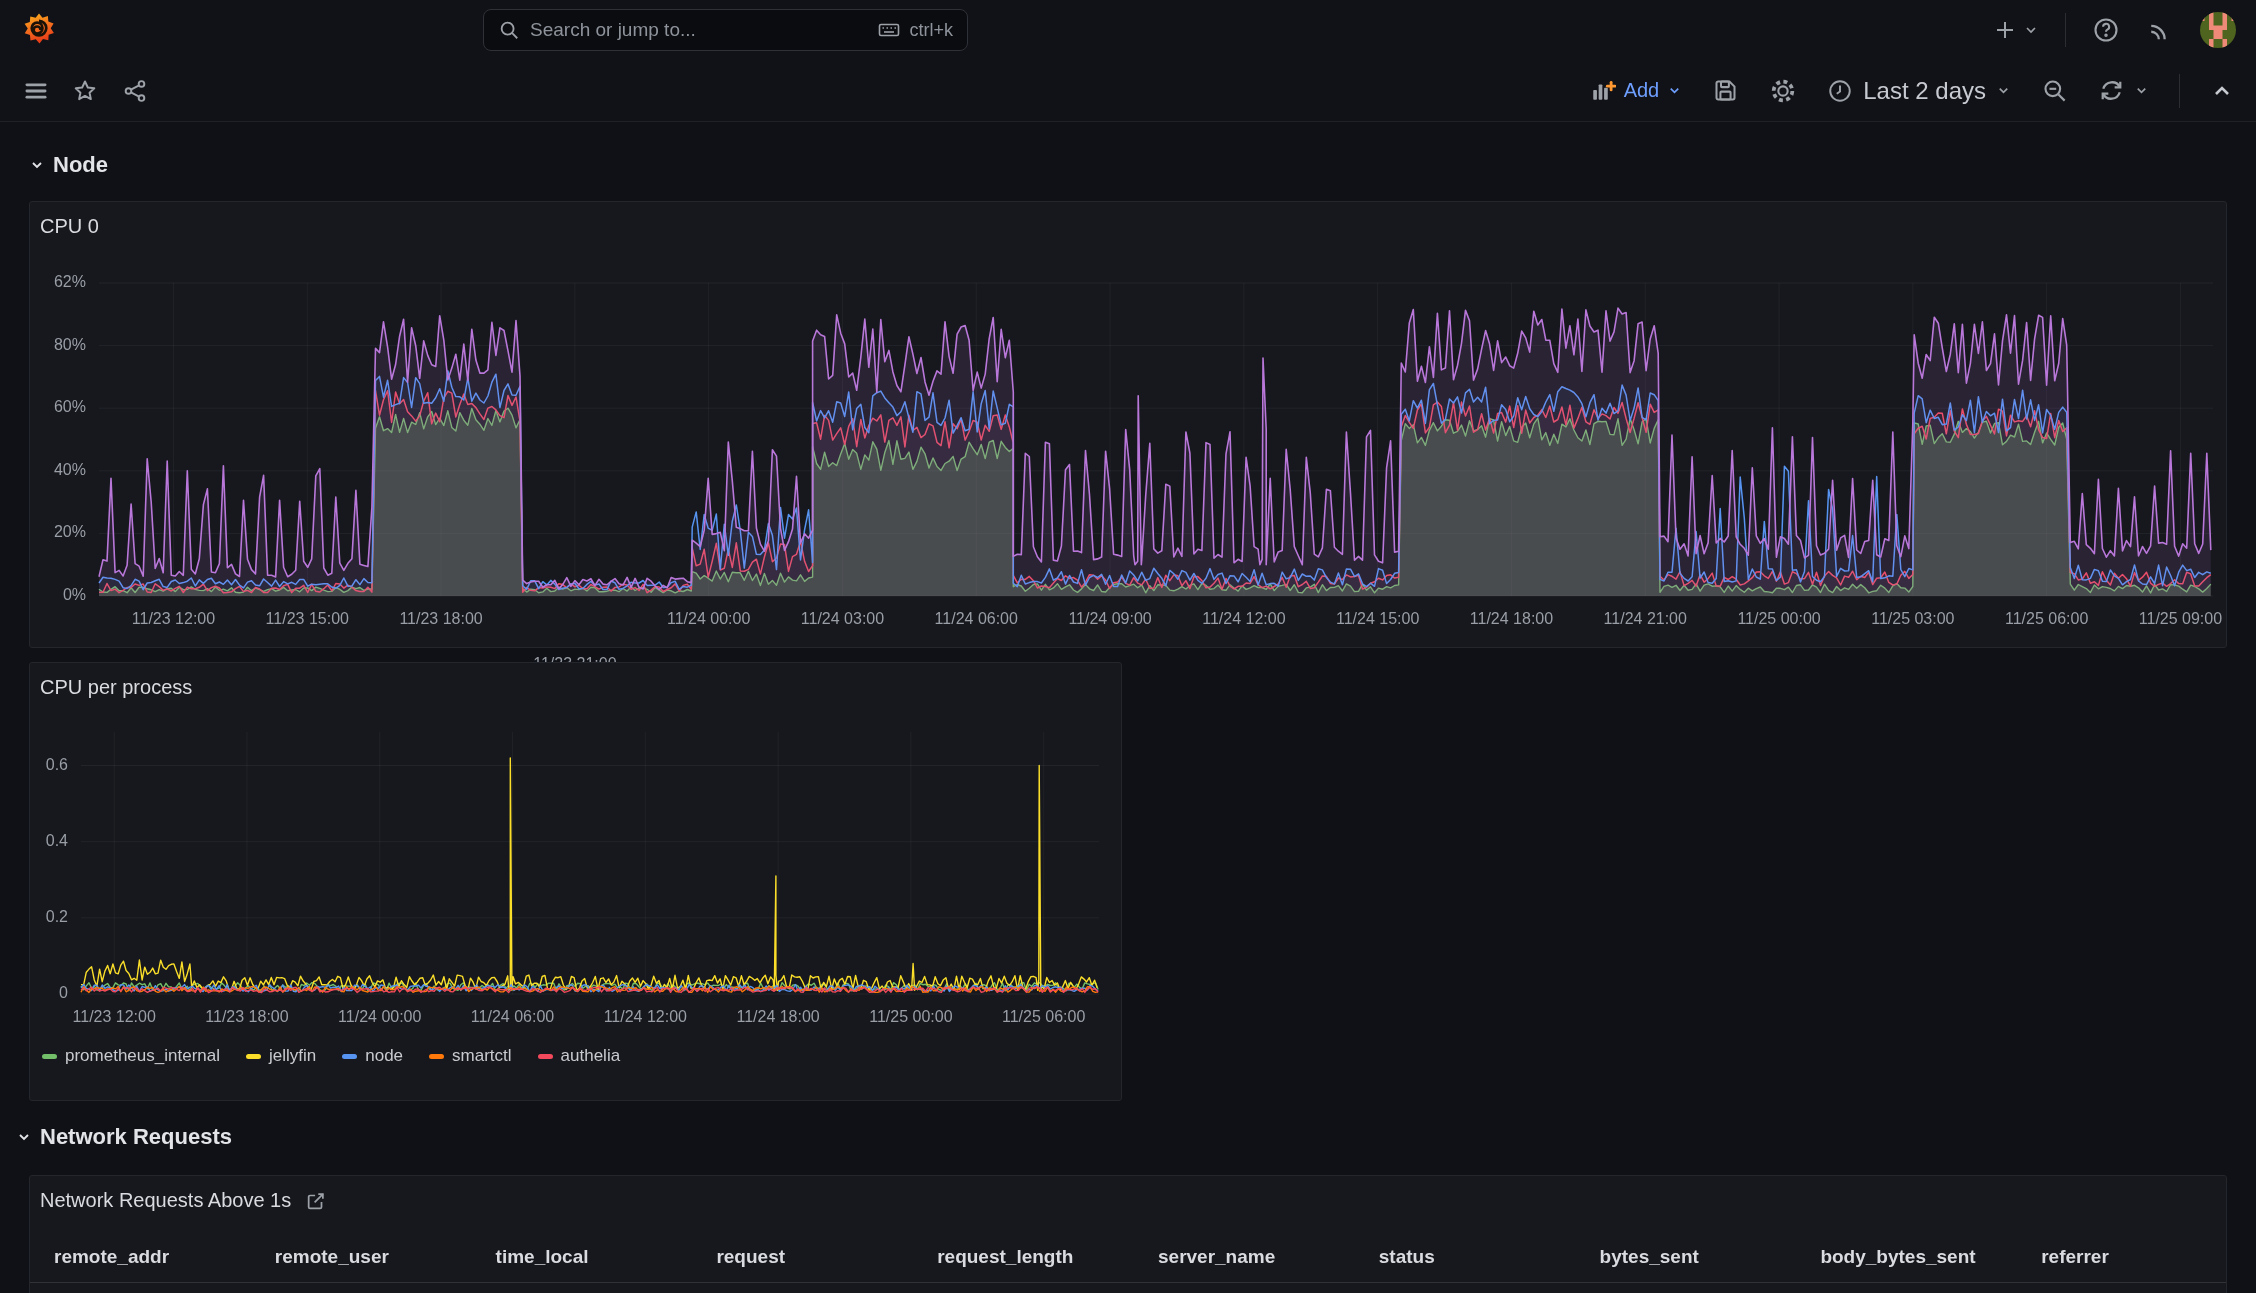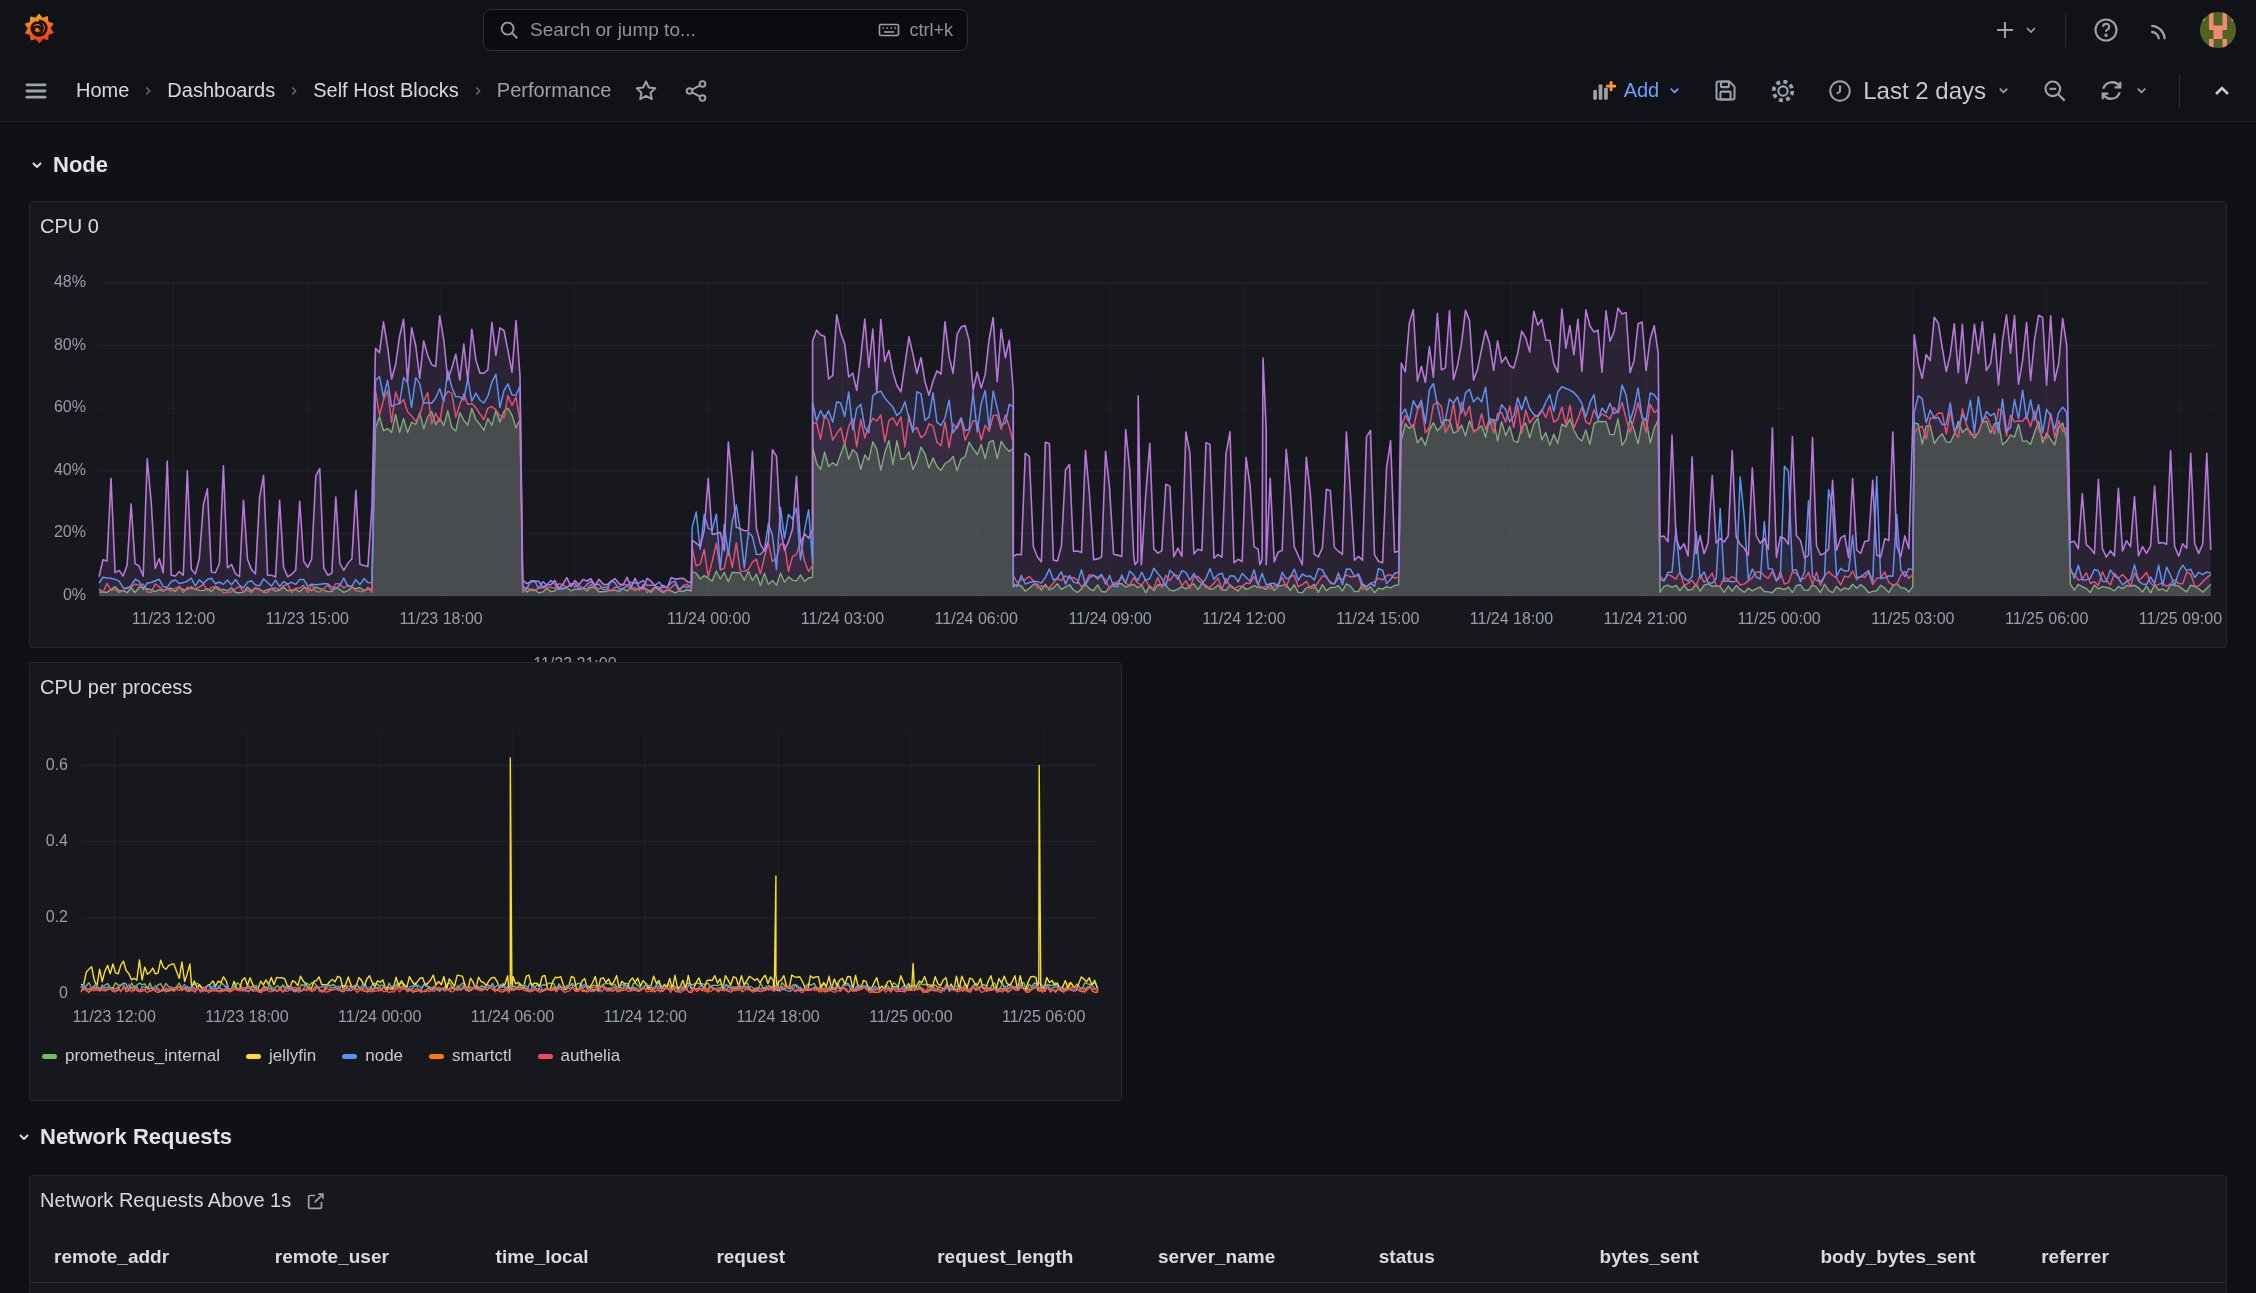--- a/index.html
+++ b/index.html
@@ -129,41 +129,20 @@
 </div>
 
 <div class="toolbar">
   <span class="icon">
     <svg width="28" height="28" viewBox="0 0 24 24" fill="currentColor">
       <rect x="3" y="5.5" width="18" height="2.4" rx="1.2"></rect>
         <rect x="3" y="10.8" width="18" height="2.4" rx="1.2"></rect>
         <rect x="3" y="16.1" width="18" height="2.4" rx="1.2"></rect>
     </svg>
   </span>
-  <div class="crumbs" id="breadcrumb">
-      <span class="crumb">Home</span>
-      <span class="crumb-sep">
-        <svg width="14" height="14" viewBox="0 0 24 24" fill="none" stroke="currentColor" stroke-width="2.4">
-          <polyline points="9,6 15,12 9,18"></polyline>
-        </svg>
-      </span>
-      <span class="crumb">Dashboards</span>
-      <span class="crumb-sep">
-        <svg width="14" height="14" viewBox="0 0 24 24" fill="none" stroke="currentColor" stroke-width="2.4">
-          <polyline points="9,6 15,12 9,18"></polyline>
-        </svg>
-      </span>
-      <span class="crumb">Self Host Blocks</span>
-      <span class="crumb-sep">
-        <svg width="14" height="14" viewBox="0 0 24 24" fill="none" stroke="currentColor" stroke-width="2.4">
-          <polyline points="9,6 15,12 9,18"></polyline>
-        </svg>
-      </span>
-      <span class="crumb current">Performance</span>
-    </div>
   <span class="icon" style="margin-left:22px;">
     <svg width="26" height="26" viewBox="0 0 24 24" fill="none" stroke="currentColor" stroke-width="1.8" stroke-linejoin="round">
       <path d="M12 3.2 l2.6 5.6 6 0.7 -4.4 4.1 1.2 5.9 -5.4 -3 -5.4 3 1.2 -5.9 -4.4 -4.1 6 -0.7 Z"></path>
     </svg>
   </span>
   <span class="icon" style="margin-left:24px;">
     <svg width="26" height="26" viewBox="0 0 24 24" fill="none" stroke="currentColor" stroke-width="1.8">
       <circle cx="18" cy="5.5" r="2.6"></circle>
         <circle cx="6" cy="12" r="2.6"></circle>
         <circle cx="18" cy="18.5" r="2.6"></circle>
@@ -291,21 +270,21 @@
         <path d="M69.0 381.0L73.0 375.3L77.0 376.1L81.0 376.2L85.1 377.4L89.1 379.1L93.1 385.7L97.1 386.5L101.1 383.6L105.1 377.3L109.1 379.1L113.2 387.7L117.2 381.0L121.2 380.5L125.2 378.8L129.2 377.3L133.2 384.6L137.2 385.4L141.3 379.5L145.3 378.0L149.3 381.5L153.3 380.6L157.3 379.2L161.3 376.0L165.3 384.0L169.3 377.9L173.4 381.4L177.4 377.5L181.4 376.2L185.4 381.8L189.4 380.0L193.4 382.3L197.4 378.1L201.5 382.8L205.5 377.5L209.5 383.1L213.5 385.9L217.5 380.1L221.5 378.7L225.5 383.1L229.6 383.8L233.6 377.0L237.6 380.5L241.6 384.1L245.6 378.1L249.6 384.5L253.6 379.6L257.7 381.9L261.7 380.3L265.7 382.4L269.7 377.5L273.7 377.4L277.7 384.2L281.7 382.2L285.8 382.7L289.8 382.2L293.8 381.8L297.8 381.8L301.8 385.0L305.8 386.3L309.8 383.4L313.8 376.0L317.9 384.2L321.9 384.0L325.9 377.7L329.9 382.6L333.9 376.6L337.9 380.5L341.9 380.8L345.5 178.5L349.5 174.4L353.5 195.2L357.6 178.3L361.6 204.4L365.6 202.6L369.6 201.2L373.6 175.6L377.6 180.5L381.6 205.5L385.7 175.7L389.7 181.6L393.7 201.2L397.7 200.4L401.7 201.2L405.7 195.8L409.7 186.7L413.8 199.3L417.8 168.8L421.8 185.3L425.8 194.6L429.8 194.8L433.8 198.0L437.8 176.1L441.8 199.2L445.9 191.1L449.9 198.0L453.9 201.0L457.9 194.0L461.9 180.2L465.9 172.2L469.9 205.5L474.0 188.5L478.0 181.9L482.0 193.1L486.0 193.3L490.0 184.2L492.7 383.8L496.7 387.4L500.7 378.8L504.7 378.8L508.7 386.6L512.8 379.7L516.8 382.9L520.8 378.4L524.8 382.1L528.8 387.5L532.8 386.3L536.8 385.4L540.9 381.9L544.9 381.3L548.9 386.7L552.9 386.5L556.9 382.4L560.9 379.4L564.9 383.1L569.0 382.0L573.0 387.5L577.0 387.6L581.0 379.0L585.0 380.8L589.0 387.3L593.0 386.4L597.1 383.8L601.1 380.3L605.1 380.9L609.1 381.0L613.1 378.5L617.1 383.4L621.1 383.2L625.2 383.1L629.2 380.0L633.2 385.5L637.2 385.3L641.2 380.6L645.2 379.3L649.2 387.4L653.2 384.4L657.3 385.2L661.3 383.2L662.2 325.1L666.2 309.9L670.2 347.5L674.2 312.6L678.2 326.2L682.2 328.3L686.3 312.1L690.3 367.3L694.3 322.2L698.3 353.3L702.3 319.2L706.3 302.9L710.3 328.7L714.3 366.1L718.4 330.3L722.4 334.4L726.4 352.3L730.4 352.6L734.4 347.9L738.4 321.5L742.4 333.2L746.5 367.6L750.5 305.4L754.5 336.2L758.5 312.5L762.5 317.1L766.5 305.9L770.5 358.0L774.6 327.6L778.6 307.8L782.6 360.6L782.6 200.3L786.6 218.9L790.6 208.6L794.6 215.9L798.6 208.7L802.7 220.2L806.7 199.8L810.7 201.0L814.7 214.5L818.7 189.9L822.7 227.8L826.7 206.5L830.8 202.2L834.8 225.5L838.8 230.7L842.8 193.8L846.8 190.7L850.8 189.1L854.8 195.9L858.9 200.8L862.9 205.1L866.9 213.6L870.9 209.8L874.9 199.8L878.9 215.9L882.9 230.3L886.9 189.7L891.0 191.9L895.0 218.4L899.0 215.2L903.0 190.8L907.0 220.4L911.0 223.4L915.0 216.0L919.1 198.2L923.1 231.1L927.1 223.7L931.1 215.7L935.1 228.7L939.1 227.2L943.1 189.8L947.2 229.9L951.2 201.7L955.2 188.5L959.2 226.6L963.2 189.0L967.2 205.9L971.2 222.9L975.3 221.3L979.3 202.3L983.3 204.8L983.3 381.2L987.3 384.6L991.3 373.3L995.3 382.0L999.3 380.6L1003.4 379.6L1007.4 379.6L1011.4 381.0L1015.4 375.4L1019.4 366.9L1023.4 378.2L1027.4 376.0L1031.4 369.7L1035.5 382.1L1039.5 373.5L1043.5 380.0L1047.5 381.4L1051.5 367.7L1055.5 383.2L1059.5 375.5L1063.6 373.4L1067.6 375.5L1071.6 372.4L1075.6 382.2L1079.6 373.5L1083.6 384.6L1087.6 384.6L1091.7 373.0L1095.7 381.1L1099.7 368.9L1103.7 373.0L1107.7 378.9L1111.7 370.2L1115.7 378.3L1119.8 376.6L1123.8 366.3L1127.8 371.5L1131.8 376.3L1135.8 383.8L1139.8 368.4L1143.8 371.8L1147.9 377.3L1151.9 368.6L1155.9 370.4L1159.9 378.1L1163.9 371.5L1167.9 378.4L1171.9 381.4L1176.0 376.2L1180.0 366.6L1184.0 377.4L1188.0 372.5L1192.0 371.1L1196.0 381.5L1200.0 373.8L1204.0 373.9L1208.1 379.8L1212.1 371.5L1216.1 375.3L1220.1 379.4L1224.1 367.7L1228.1 383.1L1232.1 371.2L1236.2 382.7L1240.2 381.6L1244.2 381.3L1248.2 384.1L1252.2 370.1L1256.2 376.8L1260.2 375.6L1264.3 367.1L1268.3 378.4L1272.3 372.0L1276.3 374.3L1280.3 374.0L1284.3 378.1L1288.3 366.7L1292.4 367.9L1296.4 375.6L1300.4 380.1L1304.4 381.9L1308.4 370.9L1312.4 382.7L1316.4 367.0L1320.5 367.2L1324.5 374.5L1328.5 371.8L1332.5 381.9L1336.5 384.6L1340.5 381.2L1344.5 384.3L1348.5 366.6L1352.6 368.3L1356.6 381.6L1360.6 377.5L1364.6 371.3L1368.6 370.4L1371.3 212.2L1375.3 207.2L1379.3 218.9L1383.3 198.7L1387.4 206.2L1391.4 198.2L1395.4 221.4L1399.4 187.7L1403.4 181.5L1407.4 203.0L1411.4 221.2L1415.4 217.4L1419.5 197.0L1423.5 201.0L1427.5 194.9L1431.5 211.1L1435.5 190.9L1439.5 187.3L1443.5 200.0L1447.6 195.3L1451.6 199.9L1455.6 185.2L1459.6 221.8L1463.6 218.3L1467.6 217.9L1471.6 202.8L1475.7 207.5L1479.7 219.8L1483.7 214.1L1487.7 195.8L1491.7 207.7L1495.7 194.5L1499.7 206.8L1503.8 212.5L1507.8 214.7L1511.8 209.6L1515.8 200.0L1519.8 192.6L1523.8 209.3L1527.8 189.7L1531.9 184.7L1535.9 186.5L1539.9 188.1L1543.9 190.5L1547.9 194.9L1551.9 201.7L1555.9 214.9L1559.9 200.7L1564.0 192.7L1568.0 218.1L1572.0 206.3L1576.0 211.1L1580.0 201.2L1584.0 211.6L1588.0 208.9L1592.1 183.1L1596.1 193.1L1600.1 218.5L1604.1 206.1L1608.1 185.9L1612.1 215.4L1616.1 217.9L1620.2 191.0L1624.2 192.7L1628.2 198.6L1630.0 377.4L1634.0 379.0L1638.0 370.2L1642.0 370.2L1646.0 326.2L1650.0 371.1L1654.1 376.4L1658.1 379.0L1662.1 374.8L1666.1 329.5L1670.1 376.2L1674.1 370.0L1678.1 380.4L1682.2 381.2L1686.2 376.4L1690.2 306.5L1694.2 379.6L1698.2 378.7L1702.2 380.0L1706.2 378.9L1710.2 275.1L1714.3 316.0L1718.3 377.5L1722.3 367.0L1726.3 375.0L1730.3 377.1L1734.3 319.4L1738.3 366.7L1742.4 366.9L1746.4 378.4L1750.4 375.1L1754.4 264.2L1758.4 269.2L1762.4 368.2L1766.4 367.8L1770.5 379.9L1774.5 369.5L1778.5 298.8L1782.5 374.5L1786.5 378.2L1790.5 379.8L1794.5 374.5L1798.6 287.4L1802.6 307.3L1806.6 374.5L1810.6 366.4L1814.6 369.0L1818.6 368.7L1822.6 333.6L1826.7 375.4L1830.7 374.8L1834.7 371.7L1838.7 368.7L1842.7 379.7L1846.7 274.5L1850.7 376.6L1854.8 375.8L1858.8 373.8L1862.8 374.2L1866.8 312.6L1870.8 367.5L1874.8 374.7L1878.8 366.5L1882.8 367.9L1884.2 211.2L1888.2 193.7L1892.2 196.8L1896.2 220.7L1900.2 208.1L1904.3 216.5L1908.3 215.3L1912.3 222.7L1916.3 222.1L1920.3 200.9L1924.3 228.1L1928.3 225.0L1932.4 212.7L1936.4 218.7L1940.4 198.2L1944.4 230.7L1948.4 194.7L1952.4 220.3L1956.4 209.5L1960.5 213.8L1964.5 211.2L1968.5 230.6L1972.5 197.2L1976.5 228.9L1980.5 225.6L1984.5 197.4L1988.5 216.6L1992.6 188.2L1996.6 217.0L2000.6 197.8L2004.6 218.4L2008.6 202.8L2012.6 230.8L2016.6 207.5L2020.7 213.4L2024.7 227.4L2028.7 210.4L2032.7 205.1L2036.7 210.2L2040.3 365.5L2044.3 376.5L2048.3 363.3L2052.3 377.8L2056.3 377.9L2060.4 376.4L2064.4 367.4L2068.4 368.8L2072.4 379.3L2076.4 379.4L2080.4 367.9L2084.4 373.8L2088.4 376.4L2092.5 382.8L2096.5 379.6L2100.5 377.5L2104.5 362.9L2108.5 378.8L2112.5 382.0L2116.5 382.6L2120.6 374.8L2124.6 381.7L2128.6 363.1L2132.6 383.7L2136.6 365.1L2140.6 373.5L2144.6 383.7L2148.7 370.2L2152.7 363.1L2156.7 368.6L2160.7 367.2L2164.7 375.5L2168.7 370.3L2172.7 372.7L2176.8 369.9L2180.8 371.3L2180.8 394.0L69.0 394.0Z" fill="#5794F2" fill-opacity="0.06" stroke="none"></path>
         <path d="M69.0 381.0L73.0 375.3L77.0 376.1L81.0 376.2L85.1 377.4L89.1 379.1L93.1 385.7L97.1 386.5L101.1 383.6L105.1 377.3L109.1 379.1L113.2 387.7L117.2 381.0L121.2 380.5L125.2 378.8L129.2 377.3L133.2 384.6L137.2 385.4L141.3 379.5L145.3 378.0L149.3 381.5L153.3 380.6L157.3 379.2L161.3 376.0L165.3 384.0L169.3 377.9L173.4 381.4L177.4 377.5L181.4 376.2L185.4 381.8L189.4 380.0L193.4 382.3L197.4 378.1L201.5 382.8L205.5 377.5L209.5 383.1L213.5 385.9L217.5 380.1L221.5 378.7L225.5 383.1L229.6 383.8L233.6 377.0L237.6 380.5L241.6 384.1L245.6 378.1L249.6 384.5L253.6 379.6L257.7 381.9L261.7 380.3L265.7 382.4L269.7 377.5L273.7 377.4L277.7 384.2L281.7 382.2L285.8 382.7L289.8 382.2L293.8 381.8L297.8 381.8L301.8 385.0L305.8 386.3L309.8 383.4L313.8 376.0L317.9 384.2L321.9 384.0L325.9 377.7L329.9 382.6L333.9 376.6L337.9 380.5L341.9 380.8L345.5 178.5L349.5 174.4L353.5 195.2L357.6 178.3L361.6 204.4L365.6 202.6L369.6 201.2L373.6 175.6L377.6 180.5L381.6 205.5L385.7 175.7L389.7 181.6L393.7 201.2L397.7 200.4L401.7 201.2L405.7 195.8L409.7 186.7L413.8 199.3L417.8 168.8L421.8 185.3L425.8 194.6L429.8 194.8L433.8 198.0L437.8 176.1L441.8 199.2L445.9 191.1L449.9 198.0L453.9 201.0L457.9 194.0L461.9 180.2L465.9 172.2L469.9 205.5L474.0 188.5L478.0 181.9L482.0 193.1L486.0 193.3L490.0 184.2L492.7 383.8L496.7 387.4L500.7 378.8L504.7 378.8L508.7 386.6L512.8 379.7L516.8 382.9L520.8 378.4L524.8 382.1L528.8 387.5L532.8 386.3L536.8 385.4L540.9 381.9L544.9 381.3L548.9 386.7L552.9 386.5L556.9 382.4L560.9 379.4L564.9 383.1L569.0 382.0L573.0 387.5L577.0 387.6L581.0 379.0L585.0 380.8L589.0 387.3L593.0 386.4L597.1 383.8L601.1 380.3L605.1 380.9L609.1 381.0L613.1 378.5L617.1 383.4L621.1 383.2L625.2 383.1L629.2 380.0L633.2 385.5L637.2 385.3L641.2 380.6L645.2 379.3L649.2 387.4L653.2 384.4L657.3 385.2L661.3 383.2L662.2 325.1L666.2 309.9L670.2 347.5L674.2 312.6L678.2 326.2L682.2 328.3L686.3 312.1L690.3 367.3L694.3 322.2L698.3 353.3L702.3 319.2L706.3 302.9L710.3 328.7L714.3 366.1L718.4 330.3L722.4 334.4L726.4 352.3L730.4 352.6L734.4 347.9L738.4 321.5L742.4 333.2L746.5 367.6L750.5 305.4L754.5 336.2L758.5 312.5L762.5 317.1L766.5 305.9L770.5 358.0L774.6 327.6L778.6 307.8L782.6 360.6L782.6 200.3L786.6 218.9L790.6 208.6L794.6 215.9L798.6 208.7L802.7 220.2L806.7 199.8L810.7 201.0L814.7 214.5L818.7 189.9L822.7 227.8L826.7 206.5L830.8 202.2L834.8 225.5L838.8 230.7L842.8 193.8L846.8 190.7L850.8 189.1L854.8 195.9L858.9 200.8L862.9 205.1L866.9 213.6L870.9 209.8L874.9 199.8L878.9 215.9L882.9 230.3L886.9 189.7L891.0 191.9L895.0 218.4L899.0 215.2L903.0 190.8L907.0 220.4L911.0 223.4L915.0 216.0L919.1 198.2L923.1 231.1L927.1 223.7L931.1 215.7L935.1 228.7L939.1 227.2L943.1 189.8L947.2 229.9L951.2 201.7L955.2 188.5L959.2 226.6L963.2 189.0L967.2 205.9L971.2 222.9L975.3 221.3L979.3 202.3L983.3 204.8L983.3 381.2L987.3 384.6L991.3 373.3L995.3 382.0L999.3 380.6L1003.4 379.6L1007.4 379.6L1011.4 381.0L1015.4 375.4L1019.4 366.9L1023.4 378.2L1027.4 376.0L1031.4 369.7L1035.5 382.1L1039.5 373.5L1043.5 380.0L1047.5 381.4L1051.5 367.7L1055.5 383.2L1059.5 375.5L1063.6 373.4L1067.6 375.5L1071.6 372.4L1075.6 382.2L1079.6 373.5L1083.6 384.6L1087.6 384.6L1091.7 373.0L1095.7 381.1L1099.7 368.9L1103.7 373.0L1107.7 378.9L1111.7 370.2L1115.7 378.3L1119.8 376.6L1123.8 366.3L1127.8 371.5L1131.8 376.3L1135.8 383.8L1139.8 368.4L1143.8 371.8L1147.9 377.3L1151.9 368.6L1155.9 370.4L1159.9 378.1L1163.9 371.5L1167.9 378.4L1171.9 381.4L1176.0 376.2L1180.0 366.6L1184.0 377.4L1188.0 372.5L1192.0 371.1L1196.0 381.5L1200.0 373.8L1204.0 373.9L1208.1 379.8L1212.1 371.5L1216.1 375.3L1220.1 379.4L1224.1 367.7L1228.1 383.1L1232.1 371.2L1236.2 382.7L1240.2 381.6L1244.2 381.3L1248.2 384.1L1252.2 370.1L1256.2 376.8L1260.2 375.6L1264.3 367.1L1268.3 378.4L1272.3 372.0L1276.3 374.3L1280.3 374.0L1284.3 378.1L1288.3 366.7L1292.4 367.9L1296.4 375.6L1300.4 380.1L1304.4 381.9L1308.4 370.9L1312.4 382.7L1316.4 367.0L1320.5 367.2L1324.5 374.5L1328.5 371.8L1332.5 381.9L1336.5 384.6L1340.5 381.2L1344.5 384.3L1348.5 366.6L1352.6 368.3L1356.6 381.6L1360.6 377.5L1364.6 371.3L1368.6 370.4L1371.3 212.2L1375.3 207.2L1379.3 218.9L1383.3 198.7L1387.4 206.2L1391.4 198.2L1395.4 221.4L1399.4 187.7L1403.4 181.5L1407.4 203.0L1411.4 221.2L1415.4 217.4L1419.5 197.0L1423.5 201.0L1427.5 194.9L1431.5 211.1L1435.5 190.9L1439.5 187.3L1443.5 200.0L1447.6 195.3L1451.6 199.9L1455.6 185.2L1459.6 221.8L1463.6 218.3L1467.6 217.9L1471.6 202.8L1475.7 207.5L1479.7 219.8L1483.7 214.1L1487.7 195.8L1491.7 207.7L1495.7 194.5L1499.7 206.8L1503.8 212.5L1507.8 214.7L1511.8 209.6L1515.8 200.0L1519.8 192.6L1523.8 209.3L1527.8 189.7L1531.9 184.7L1535.9 186.5L1539.9 188.1L1543.9 190.5L1547.9 194.9L1551.9 201.7L1555.9 214.9L1559.9 200.7L1564.0 192.7L1568.0 218.1L1572.0 206.3L1576.0 211.1L1580.0 201.2L1584.0 211.6L1588.0 208.9L1592.1 183.1L1596.1 193.1L1600.1 218.5L1604.1 206.1L1608.1 185.9L1612.1 215.4L1616.1 217.9L1620.2 191.0L1624.2 192.7L1628.2 198.6L1630.0 377.4L1634.0 379.0L1638.0 370.2L1642.0 370.2L1646.0 326.2L1650.0 371.1L1654.1 376.4L1658.1 379.0L1662.1 374.8L1666.1 329.5L1670.1 376.2L1674.1 370.0L1678.1 380.4L1682.2 381.2L1686.2 376.4L1690.2 306.5L1694.2 379.6L1698.2 378.7L1702.2 380.0L1706.2 378.9L1710.2 275.1L1714.3 316.0L1718.3 377.5L1722.3 367.0L1726.3 375.0L1730.3 377.1L1734.3 319.4L1738.3 366.7L1742.4 366.9L1746.4 378.4L1750.4 375.1L1754.4 264.2L1758.4 269.2L1762.4 368.2L1766.4 367.8L1770.5 379.9L1774.5 369.5L1778.5 298.8L1782.5 374.5L1786.5 378.2L1790.5 379.8L1794.5 374.5L1798.6 287.4L1802.6 307.3L1806.6 374.5L1810.6 366.4L1814.6 369.0L1818.6 368.7L1822.6 333.6L1826.7 375.4L1830.7 374.8L1834.7 371.7L1838.7 368.7L1842.7 379.7L1846.7 274.5L1850.7 376.6L1854.8 375.8L1858.8 373.8L1862.8 374.2L1866.8 312.6L1870.8 367.5L1874.8 374.7L1878.8 366.5L1882.8 367.9L1884.2 211.2L1888.2 193.7L1892.2 196.8L1896.2 220.7L1900.2 208.1L1904.3 216.5L1908.3 215.3L1912.3 222.7L1916.3 222.1L1920.3 200.9L1924.3 228.1L1928.3 225.0L1932.4 212.7L1936.4 218.7L1940.4 198.2L1944.4 230.7L1948.4 194.7L1952.4 220.3L1956.4 209.5L1960.5 213.8L1964.5 211.2L1968.5 230.6L1972.5 197.2L1976.5 228.9L1980.5 225.6L1984.5 197.4L1988.5 216.6L1992.6 188.2L1996.6 217.0L2000.6 197.8L2004.6 218.4L2008.6 202.8L2012.6 230.8L2016.6 207.5L2020.7 213.4L2024.7 227.4L2028.7 210.4L2032.7 205.1L2036.7 210.2L2040.3 365.5L2044.3 376.5L2048.3 363.3L2052.3 377.8L2056.3 377.9L2060.4 376.4L2064.4 367.4L2068.4 368.8L2072.4 379.3L2076.4 379.4L2080.4 367.9L2084.4 373.8L2088.4 376.4L2092.5 382.8L2096.5 379.6L2100.5 377.5L2104.5 362.9L2108.5 378.8L2112.5 382.0L2116.5 382.6L2120.6 374.8L2124.6 381.7L2128.6 363.1L2132.6 383.7L2136.6 365.1L2140.6 373.5L2144.6 383.7L2148.7 370.2L2152.7 363.1L2156.7 368.6L2160.7 367.2L2164.7 375.5L2168.7 370.3L2172.7 372.7L2176.8 369.9L2180.8 371.3" fill="none" stroke="#5794F2" stroke-width="1.5" stroke-linejoin="round"></path>
         <path d="M69.0 374.8L73.0 357.8L77.0 359.1L81.0 276.4L85.1 370.6L89.1 368.4L93.1 374.0L97.1 363.3L101.1 302.0L105.1 361.6L109.1 364.2L113.2 374.1L117.2 256.8L121.2 300.3L125.2 366.4L129.2 356.5L133.2 370.7L137.2 259.1L141.3 373.2L145.3 374.0L149.3 369.5L153.3 373.3L157.3 268.7L161.3 367.2L165.3 372.0L169.3 356.8L173.4 302.6L177.4 286.9L181.4 370.0L185.4 370.8L189.4 361.6L193.4 263.7L197.4 365.8L201.5 362.4L205.5 371.9L209.5 374.5L213.5 298.4L217.5 357.2L221.5 367.6L225.5 371.9L229.6 295.2L233.6 273.4L237.6 373.2L241.6 373.3L245.6 374.9L249.6 298.2L253.6 365.2L257.7 374.7L261.7 372.2L265.7 368.2L269.7 299.4L273.7 359.2L277.7 365.3L281.7 356.8L285.8 273.8L289.8 266.6L293.8 366.0L297.8 373.2L301.8 371.2L305.8 295.0L309.8 361.2L313.8 368.3L317.9 361.3L321.9 356.7L325.9 288.3L329.9 362.2L333.9 363.4L337.9 364.6L341.9 305.2L345.5 146.4L349.5 150.6L353.5 119.9L357.6 145.2L361.6 177.2L365.6 162.5L369.6 134.2L373.6 117.3L377.6 180.1L381.6 125.7L385.7 143.7L389.7 176.3L393.7 138.9L397.7 153.4L401.7 162.8L405.7 164.5L409.7 113.7L413.8 138.2L417.8 178.0L421.8 166.1L425.8 152.2L429.8 178.1L433.8 142.1L437.8 178.5L441.8 127.2L445.9 158.1L449.9 171.1L453.9 171.1L457.9 167.8L461.9 120.3L465.9 153.4L469.9 125.9L474.0 128.5L478.0 148.8L482.0 170.2L486.0 118.6L490.0 174.1L492.7 378.1L496.7 381.6L500.7 380.0L504.7 379.3L508.7 379.3L512.8 385.2L516.8 382.7L520.8 382.8L524.8 378.4L528.8 386.7L532.8 382.4L536.8 375.7L540.9 384.3L544.9 378.6L548.9 382.7L552.9 377.5L556.9 379.0L560.9 376.7L564.9 383.6L569.0 377.3L573.0 382.1L577.0 382.8L581.0 379.4L585.0 376.6L589.0 381.7L593.0 383.1L597.1 375.4L601.1 385.3L605.1 376.4L609.1 385.3L613.1 386.9L617.1 376.3L621.1 379.2L625.2 384.0L629.2 387.5L633.2 383.4L637.2 385.8L641.2 375.5L645.2 377.1L649.2 376.6L653.2 376.2L657.3 379.7L661.3 380.6L662.2 338.2L666.2 341.2L670.2 344.6L674.2 328.3L678.2 276.4L682.2 332.4L686.3 331.6L690.3 330.3L694.3 348.6L698.3 240.1L702.3 278.9L706.3 325.3L710.3 326.7L714.3 328.7L718.4 328.8L722.4 249.2L726.4 326.0L730.4 342.1L734.4 349.2L738.4 338.7L742.4 247.7L746.5 254.1L750.5 326.3L754.5 348.4L758.5 339.7L762.5 327.1L766.5 274.4L770.5 341.1L774.6 331.8L778.6 336.2L782.6 328.1L782.6 139.0L786.6 128.2L790.6 132.7L794.6 134.4L798.6 177.0L802.7 173.3L806.7 112.8L810.7 131.2L814.7 141.9L818.7 175.0L822.7 171.1L826.7 188.3L830.8 155.4L834.8 117.1L838.8 165.3L842.8 127.0L846.8 190.3L850.8 117.5L854.8 159.8L858.9 148.4L862.9 169.9L866.9 183.5L870.9 189.9L874.9 162.9L878.9 134.8L882.9 152.1L886.9 171.5L891.0 155.5L895.0 179.9L899.0 193.2L903.0 179.2L907.0 168.9L911.0 172.2L915.0 119.9L919.1 154.6L923.1 171.2L927.1 132.2L931.1 125.0L935.1 123.5L939.1 138.3L943.1 188.5L947.2 170.1L951.2 186.1L955.2 172.1L959.2 136.7L963.2 115.5L967.2 179.7L971.2 127.3L975.3 155.7L979.3 138.2L983.3 190.3L983.3 354.4L987.3 352.2L991.3 352.6L995.3 251.3L999.3 254.5L1003.4 344.8L1007.4 354.8L1011.4 359.9L1015.4 240.2L1019.4 241.7L1023.4 358.1L1027.4 359.0L1031.4 344.0L1035.5 267.8L1039.5 262.5L1043.5 349.3L1047.5 349.0L1051.5 350.6L1055.5 248.6L1059.5 292.8L1063.6 357.6L1067.6 356.9L1071.6 355.1L1075.6 249.2L1079.6 286.7L1083.6 352.3L1087.6 353.1L1091.7 354.5L1095.7 227.5L1099.7 267.9L1103.7 353.8L1105.0 362.7L1107.7 359.3L1108.2 193.7L1111.3 362.7L1111.7 358.4L1115.7 293.6L1119.8 241.4L1123.8 346.9L1127.8 351.1L1131.8 348.8L1135.8 282.2L1139.8 284.1L1143.8 354.9L1147.9 346.2L1151.9 354.4L1155.9 230.0L1159.9 251.2L1163.9 352.0L1167.9 347.2L1171.9 348.4L1176.0 240.6L1180.0 242.5L1184.0 356.1L1188.0 352.5L1192.0 355.1L1196.0 251.8L1200.0 229.8L1204.0 360.8L1208.1 357.3L1212.1 359.5L1216.1 255.4L1220.1 283.9L1224.1 344.6L1228.1 347.1L1229.9 362.7L1232.1 357.4L1233.0 156.1L1236.2 227.0L1236.2 362.7L1240.2 276.2L1244.2 360.0L1248.2 349.9L1252.2 348.4L1256.2 247.4L1260.2 287.5L1264.3 344.6L1268.3 353.8L1272.3 362.7L1276.3 255.4L1280.3 291.2L1284.3 352.2L1288.3 354.9L1292.4 345.8L1296.4 287.3L1300.4 288.7L1304.4 345.3L1308.4 349.2L1312.4 352.3L1316.4 230.0L1320.5 291.4L1324.5 358.3L1328.5 354.4L1332.5 358.1L1336.5 234.9L1340.5 228.4L1344.5 352.9L1348.5 359.2L1352.6 360.8L1356.6 265.6L1360.6 238.8L1364.6 350.1L1368.6 349.3L1371.3 161.1L1375.3 170.0L1379.3 121.1L1383.3 107.6L1387.4 179.3L1391.4 164.3L1395.4 180.5L1399.4 144.7L1403.4 175.4L1407.4 111.3L1411.4 167.9L1415.4 166.0L1419.5 108.8L1423.5 177.8L1427.5 163.5L1431.5 141.3L1435.5 108.4L1439.5 118.8L1443.5 178.1L1447.6 167.1L1451.6 147.1L1455.6 128.6L1459.6 142.1L1463.6 168.5L1467.6 138.9L1471.6 160.6L1475.7 155.0L1479.7 163.7L1483.7 166.1L1487.7 151.3L1491.7 129.1L1495.7 135.9L1499.7 150.1L1503.8 109.2L1507.8 123.0L1511.8 117.5L1515.8 138.2L1519.8 138.3L1523.8 161.7L1527.8 170.3L1531.9 107.1L1535.9 146.1L1539.9 123.7L1543.9 152.8L1547.9 117.1L1551.9 169.4L1555.9 107.9L1559.9 124.0L1564.0 130.0L1568.0 128.2L1572.0 170.2L1576.0 108.8L1580.0 139.1L1584.0 129.9L1588.0 106.1L1592.1 112.0L1596.1 110.5L1600.1 170.6L1604.1 158.7L1608.1 121.7L1612.1 120.1L1616.1 168.7L1620.2 137.0L1624.2 123.7L1628.2 151.3L1630.0 334.8L1634.0 334.1L1638.0 339.7L1642.0 233.0L1646.0 335.7L1650.0 347.2L1654.1 341.8L1658.1 353.9L1662.1 254.8L1666.1 351.7L1670.1 333.5L1674.1 351.8L1678.1 340.9L1682.2 273.5L1686.2 341.0L1690.2 336.4L1694.2 340.0L1698.2 334.0L1702.2 248.6L1706.2 334.9L1710.2 342.3L1714.3 346.3L1718.3 353.2L1722.3 265.8L1726.3 333.9L1730.3 341.3L1734.3 336.6L1738.3 347.2L1742.4 225.8L1746.4 355.3L1750.4 334.8L1754.4 336.5L1758.4 342.2L1762.4 234.9L1766.4 333.4L1770.5 338.4L1774.5 355.9L1778.5 353.3L1782.5 235.5L1786.5 343.7L1790.5 353.0L1794.5 351.3L1798.6 347.1L1802.6 278.2L1806.6 348.3L1810.6 335.9L1814.6 333.3L1818.6 355.5L1822.6 276.5L1826.7 348.0L1830.7 351.5L1834.7 339.6L1838.7 338.4L1842.7 278.4L1846.7 352.8L1850.7 355.0L1854.8 336.8L1858.8 338.5L1862.8 230.0L1866.8 343.7L1870.8 354.7L1874.8 333.9L1878.8 346.6L1882.8 221.5L1884.2 132.7L1888.2 161.2L1892.2 176.2L1896.2 152.5L1900.2 158.6L1904.3 115.2L1908.3 121.2L1912.3 146.1L1916.3 169.5L1920.3 152.2L1924.3 121.7L1928.3 170.6L1932.4 122.3L1936.4 181.1L1940.4 161.3L1944.4 122.4L1948.4 151.5L1952.4 119.8L1956.4 168.5L1960.5 161.7L1964.5 131.9L1968.5 182.9L1972.5 138.9L1976.5 112.9L1980.5 151.2L1984.5 113.6L1988.5 182.1L1992.6 158.4L1996.6 120.5L2000.6 178.5L2004.6 136.9L2008.6 113.3L2012.6 115.4L2016.6 183.1L2020.7 113.7L2024.7 178.8L2028.7 161.5L2032.7 116.6L2036.7 143.2L2040.3 340.6L2044.3 339.3L2048.3 346.8L2052.3 291.6L2056.3 342.6L2060.4 346.3L2064.4 351.7L2068.4 277.3L2072.4 346.5L2076.4 355.2L2080.4 348.7L2084.4 354.0L2088.4 286.4L2092.5 348.9L2096.5 338.6L2100.5 344.6L2104.5 294.9L2108.5 354.0L2112.5 344.5L2116.5 351.4L2120.6 343.8L2124.6 284.1L2128.6 341.1L2132.6 340.5L2136.6 342.2L2140.6 248.7L2144.6 344.3L2148.7 354.1L2152.7 341.8L2156.7 346.2L2160.7 251.2L2164.7 341.7L2168.7 351.4L2172.7 342.0L2176.8 251.4L2180.8 348.1L2180.8 394.0L69.0 394.0Z" fill="#B877D9" fill-opacity="0.12" stroke="none"></path>
         <path d="M69.0 374.8L73.0 357.8L77.0 359.1L81.0 276.4L85.1 370.6L89.1 368.4L93.1 374.0L97.1 363.3L101.1 302.0L105.1 361.6L109.1 364.2L113.2 374.1L117.2 256.8L121.2 300.3L125.2 366.4L129.2 356.5L133.2 370.7L137.2 259.1L141.3 373.2L145.3 374.0L149.3 369.5L153.3 373.3L157.3 268.7L161.3 367.2L165.3 372.0L169.3 356.8L173.4 302.6L177.4 286.9L181.4 370.0L185.4 370.8L189.4 361.6L193.4 263.7L197.4 365.8L201.5 362.4L205.5 371.9L209.5 374.5L213.5 298.4L217.5 357.2L221.5 367.6L225.5 371.9L229.6 295.2L233.6 273.4L237.6 373.2L241.6 373.3L245.6 374.9L249.6 298.2L253.6 365.2L257.7 374.7L261.7 372.2L265.7 368.2L269.7 299.4L273.7 359.2L277.7 365.3L281.7 356.8L285.8 273.8L289.8 266.6L293.8 366.0L297.8 373.2L301.8 371.2L305.8 295.0L309.8 361.2L313.8 368.3L317.9 361.3L321.9 356.7L325.9 288.3L329.9 362.2L333.9 363.4L337.9 364.6L341.9 305.2L345.5 146.4L349.5 150.6L353.5 119.9L357.6 145.2L361.6 177.2L365.6 162.5L369.6 134.2L373.6 117.3L377.6 180.1L381.6 125.7L385.7 143.7L389.7 176.3L393.7 138.9L397.7 153.4L401.7 162.8L405.7 164.5L409.7 113.7L413.8 138.2L417.8 178.0L421.8 166.1L425.8 152.2L429.8 178.1L433.8 142.1L437.8 178.5L441.8 127.2L445.9 158.1L449.9 171.1L453.9 171.1L457.9 167.8L461.9 120.3L465.9 153.4L469.9 125.9L474.0 128.5L478.0 148.8L482.0 170.2L486.0 118.6L490.0 174.1L492.7 378.1L496.7 381.6L500.7 380.0L504.7 379.3L508.7 379.3L512.8 385.2L516.8 382.7L520.8 382.8L524.8 378.4L528.8 386.7L532.8 382.4L536.8 375.7L540.9 384.3L544.9 378.6L548.9 382.7L552.9 377.5L556.9 379.0L560.9 376.7L564.9 383.6L569.0 377.3L573.0 382.1L577.0 382.8L581.0 379.4L585.0 376.6L589.0 381.7L593.0 383.1L597.1 375.4L601.1 385.3L605.1 376.4L609.1 385.3L613.1 386.9L617.1 376.3L621.1 379.2L625.2 384.0L629.2 387.5L633.2 383.4L637.2 385.8L641.2 375.5L645.2 377.1L649.2 376.6L653.2 376.2L657.3 379.7L661.3 380.6L662.2 338.2L666.2 341.2L670.2 344.6L674.2 328.3L678.2 276.4L682.2 332.4L686.3 331.6L690.3 330.3L694.3 348.6L698.3 240.1L702.3 278.9L706.3 325.3L710.3 326.7L714.3 328.7L718.4 328.8L722.4 249.2L726.4 326.0L730.4 342.1L734.4 349.2L738.4 338.7L742.4 247.7L746.5 254.1L750.5 326.3L754.5 348.4L758.5 339.7L762.5 327.1L766.5 274.4L770.5 341.1L774.6 331.8L778.6 336.2L782.6 328.1L782.6 139.0L786.6 128.2L790.6 132.7L794.6 134.4L798.6 177.0L802.7 173.3L806.7 112.8L810.7 131.2L814.7 141.9L818.7 175.0L822.7 171.1L826.7 188.3L830.8 155.4L834.8 117.1L838.8 165.3L842.8 127.0L846.8 190.3L850.8 117.5L854.8 159.8L858.9 148.4L862.9 169.9L866.9 183.5L870.9 189.9L874.9 162.9L878.9 134.8L882.9 152.1L886.9 171.5L891.0 155.5L895.0 179.9L899.0 193.2L903.0 179.2L907.0 168.9L911.0 172.2L915.0 119.9L919.1 154.6L923.1 171.2L927.1 132.2L931.1 125.0L935.1 123.5L939.1 138.3L943.1 188.5L947.2 170.1L951.2 186.1L955.2 172.1L959.2 136.7L963.2 115.5L967.2 179.7L971.2 127.3L975.3 155.7L979.3 138.2L983.3 190.3L983.3 354.4L987.3 352.2L991.3 352.6L995.3 251.3L999.3 254.5L1003.4 344.8L1007.4 354.8L1011.4 359.9L1015.4 240.2L1019.4 241.7L1023.4 358.1L1027.4 359.0L1031.4 344.0L1035.5 267.8L1039.5 262.5L1043.5 349.3L1047.5 349.0L1051.5 350.6L1055.5 248.6L1059.5 292.8L1063.6 357.6L1067.6 356.9L1071.6 355.1L1075.6 249.2L1079.6 286.7L1083.6 352.3L1087.6 353.1L1091.7 354.5L1095.7 227.5L1099.7 267.9L1103.7 353.8L1105.0 362.7L1107.7 359.3L1108.2 193.7L1111.3 362.7L1111.7 358.4L1115.7 293.6L1119.8 241.4L1123.8 346.9L1127.8 351.1L1131.8 348.8L1135.8 282.2L1139.8 284.1L1143.8 354.9L1147.9 346.2L1151.9 354.4L1155.9 230.0L1159.9 251.2L1163.9 352.0L1167.9 347.2L1171.9 348.4L1176.0 240.6L1180.0 242.5L1184.0 356.1L1188.0 352.5L1192.0 355.1L1196.0 251.8L1200.0 229.8L1204.0 360.8L1208.1 357.3L1212.1 359.5L1216.1 255.4L1220.1 283.9L1224.1 344.6L1228.1 347.1L1229.9 362.7L1232.1 357.4L1233.0 156.1L1236.2 227.0L1236.2 362.7L1240.2 276.2L1244.2 360.0L1248.2 349.9L1252.2 348.4L1256.2 247.4L1260.2 287.5L1264.3 344.6L1268.3 353.8L1272.3 362.7L1276.3 255.4L1280.3 291.2L1284.3 352.2L1288.3 354.9L1292.4 345.8L1296.4 287.3L1300.4 288.7L1304.4 345.3L1308.4 349.2L1312.4 352.3L1316.4 230.0L1320.5 291.4L1324.5 358.3L1328.5 354.4L1332.5 358.1L1336.5 234.9L1340.5 228.4L1344.5 352.9L1348.5 359.2L1352.6 360.8L1356.6 265.6L1360.6 238.8L1364.6 350.1L1368.6 349.3L1371.3 161.1L1375.3 170.0L1379.3 121.1L1383.3 107.6L1387.4 179.3L1391.4 164.3L1395.4 180.5L1399.4 144.7L1403.4 175.4L1407.4 111.3L1411.4 167.9L1415.4 166.0L1419.5 108.8L1423.5 177.8L1427.5 163.5L1431.5 141.3L1435.5 108.4L1439.5 118.8L1443.5 178.1L1447.6 167.1L1451.6 147.1L1455.6 128.6L1459.6 142.1L1463.6 168.5L1467.6 138.9L1471.6 160.6L1475.7 155.0L1479.7 163.7L1483.7 166.1L1487.7 151.3L1491.7 129.1L1495.7 135.9L1499.7 150.1L1503.8 109.2L1507.8 123.0L1511.8 117.5L1515.8 138.2L1519.8 138.3L1523.8 161.7L1527.8 170.3L1531.9 107.1L1535.9 146.1L1539.9 123.7L1543.9 152.8L1547.9 117.1L1551.9 169.4L1555.9 107.9L1559.9 124.0L1564.0 130.0L1568.0 128.2L1572.0 170.2L1576.0 108.8L1580.0 139.1L1584.0 129.9L1588.0 106.1L1592.1 112.0L1596.1 110.5L1600.1 170.6L1604.1 158.7L1608.1 121.7L1612.1 120.1L1616.1 168.7L1620.2 137.0L1624.2 123.7L1628.2 151.3L1630.0 334.8L1634.0 334.1L1638.0 339.7L1642.0 233.0L1646.0 335.7L1650.0 347.2L1654.1 341.8L1658.1 353.9L1662.1 254.8L1666.1 351.7L1670.1 333.5L1674.1 351.8L1678.1 340.9L1682.2 273.5L1686.2 341.0L1690.2 336.4L1694.2 340.0L1698.2 334.0L1702.2 248.6L1706.2 334.9L1710.2 342.3L1714.3 346.3L1718.3 353.2L1722.3 265.8L1726.3 333.9L1730.3 341.3L1734.3 336.6L1738.3 347.2L1742.4 225.8L1746.4 355.3L1750.4 334.8L1754.4 336.5L1758.4 342.2L1762.4 234.9L1766.4 333.4L1770.5 338.4L1774.5 355.9L1778.5 353.3L1782.5 235.5L1786.5 343.7L1790.5 353.0L1794.5 351.3L1798.6 347.1L1802.6 278.2L1806.6 348.3L1810.6 335.9L1814.6 333.3L1818.6 355.5L1822.6 276.5L1826.7 348.0L1830.7 351.5L1834.7 339.6L1838.7 338.4L1842.7 278.4L1846.7 352.8L1850.7 355.0L1854.8 336.8L1858.8 338.5L1862.8 230.0L1866.8 343.7L1870.8 354.7L1874.8 333.9L1878.8 346.6L1882.8 221.5L1884.2 132.7L1888.2 161.2L1892.2 176.2L1896.2 152.5L1900.2 158.6L1904.3 115.2L1908.3 121.2L1912.3 146.1L1916.3 169.5L1920.3 152.2L1924.3 121.7L1928.3 170.6L1932.4 122.3L1936.4 181.1L1940.4 161.3L1944.4 122.4L1948.4 151.5L1952.4 119.8L1956.4 168.5L1960.5 161.7L1964.5 131.9L1968.5 182.9L1972.5 138.9L1976.5 112.9L1980.5 151.2L1984.5 113.6L1988.5 182.1L1992.6 158.4L1996.6 120.5L2000.6 178.5L2004.6 136.9L2008.6 113.3L2012.6 115.4L2016.6 183.1L2020.7 113.7L2024.7 178.8L2028.7 161.5L2032.7 116.6L2036.7 143.2L2040.3 340.6L2044.3 339.3L2048.3 346.8L2052.3 291.6L2056.3 342.6L2060.4 346.3L2064.4 351.7L2068.4 277.3L2072.4 346.5L2076.4 355.2L2080.4 348.7L2084.4 354.0L2088.4 286.4L2092.5 348.9L2096.5 338.6L2100.5 344.6L2104.5 294.9L2108.5 354.0L2112.5 344.5L2116.5 351.4L2120.6 343.8L2124.6 284.1L2128.6 341.1L2132.6 340.5L2136.6 342.2L2140.6 248.7L2144.6 344.3L2148.7 354.1L2152.7 341.8L2156.7 346.2L2160.7 251.2L2164.7 341.7L2168.7 351.4L2172.7 342.0L2176.8 251.4L2180.8 348.1" fill="none" stroke="#B877D9" stroke-width="1.6" stroke-linejoin="round"></path>
       </svg>
       <div class="axis-label ylab" style="left: 0px; top: 384px; width: 56px;">0%</div>
       <div class="axis-label ylab" style="left: 0px; top: 321.4px; width: 56px;">20%</div>
       <div class="axis-label ylab" style="left: 0px; top: 258.8px; width: 56px;">40%</div>
       <div class="axis-label ylab" style="left: 0px; top: 196.2px; width: 56px;">60%</div>
       <div class="axis-label ylab" style="left: 0px; top: 133.6px; width: 56px;">80%</div>
-      <div class="axis-label ylab" style="left: 0px; top: 71px; width: 56px;">48%</div>
+      <div class="axis-label ylab" style="left: 0px; top: 71px; width: 56px;">62%</div>
       <div class="axis-label xlab" style="left: 73.4806px; top: 408px; width: 140px;">11/23 12:00</div>
       <div class="axis-label xlab" style="left: 207.278px; top: 408px; width: 140px;">11/23 15:00</div>
       <div class="axis-label xlab" style="left: 341.076px; top: 408px; width: 140px;">11/23 18:00</div>
       <div class="axis-label xlab" style="left: 474.873px; top: 408px; width: 140px; margin-top: 45px;">11/23 21:00</div>
       <div class="axis-label xlab" style="left: 608.67px; top: 408px; width: 140px;">11/24 00:00</div>
       <div class="axis-label xlab" style="left: 742.468px; top: 408px; width: 140px;">11/24 03:00</div>
       <div class="axis-label xlab" style="left: 876.265px; top: 408px; width: 140px;">11/24 06:00</div>
       <div class="axis-label xlab" style="left: 1010.06px; top: 408px; width: 140px;">11/24 09:00</div>
       <div class="axis-label xlab" style="left: 1143.86px; top: 408px; width: 140px;">11/24 12:00</div>
       <div class="axis-label xlab" style="left: 1277.66px; top: 408px; width: 140px;">11/24 15:00</div>

